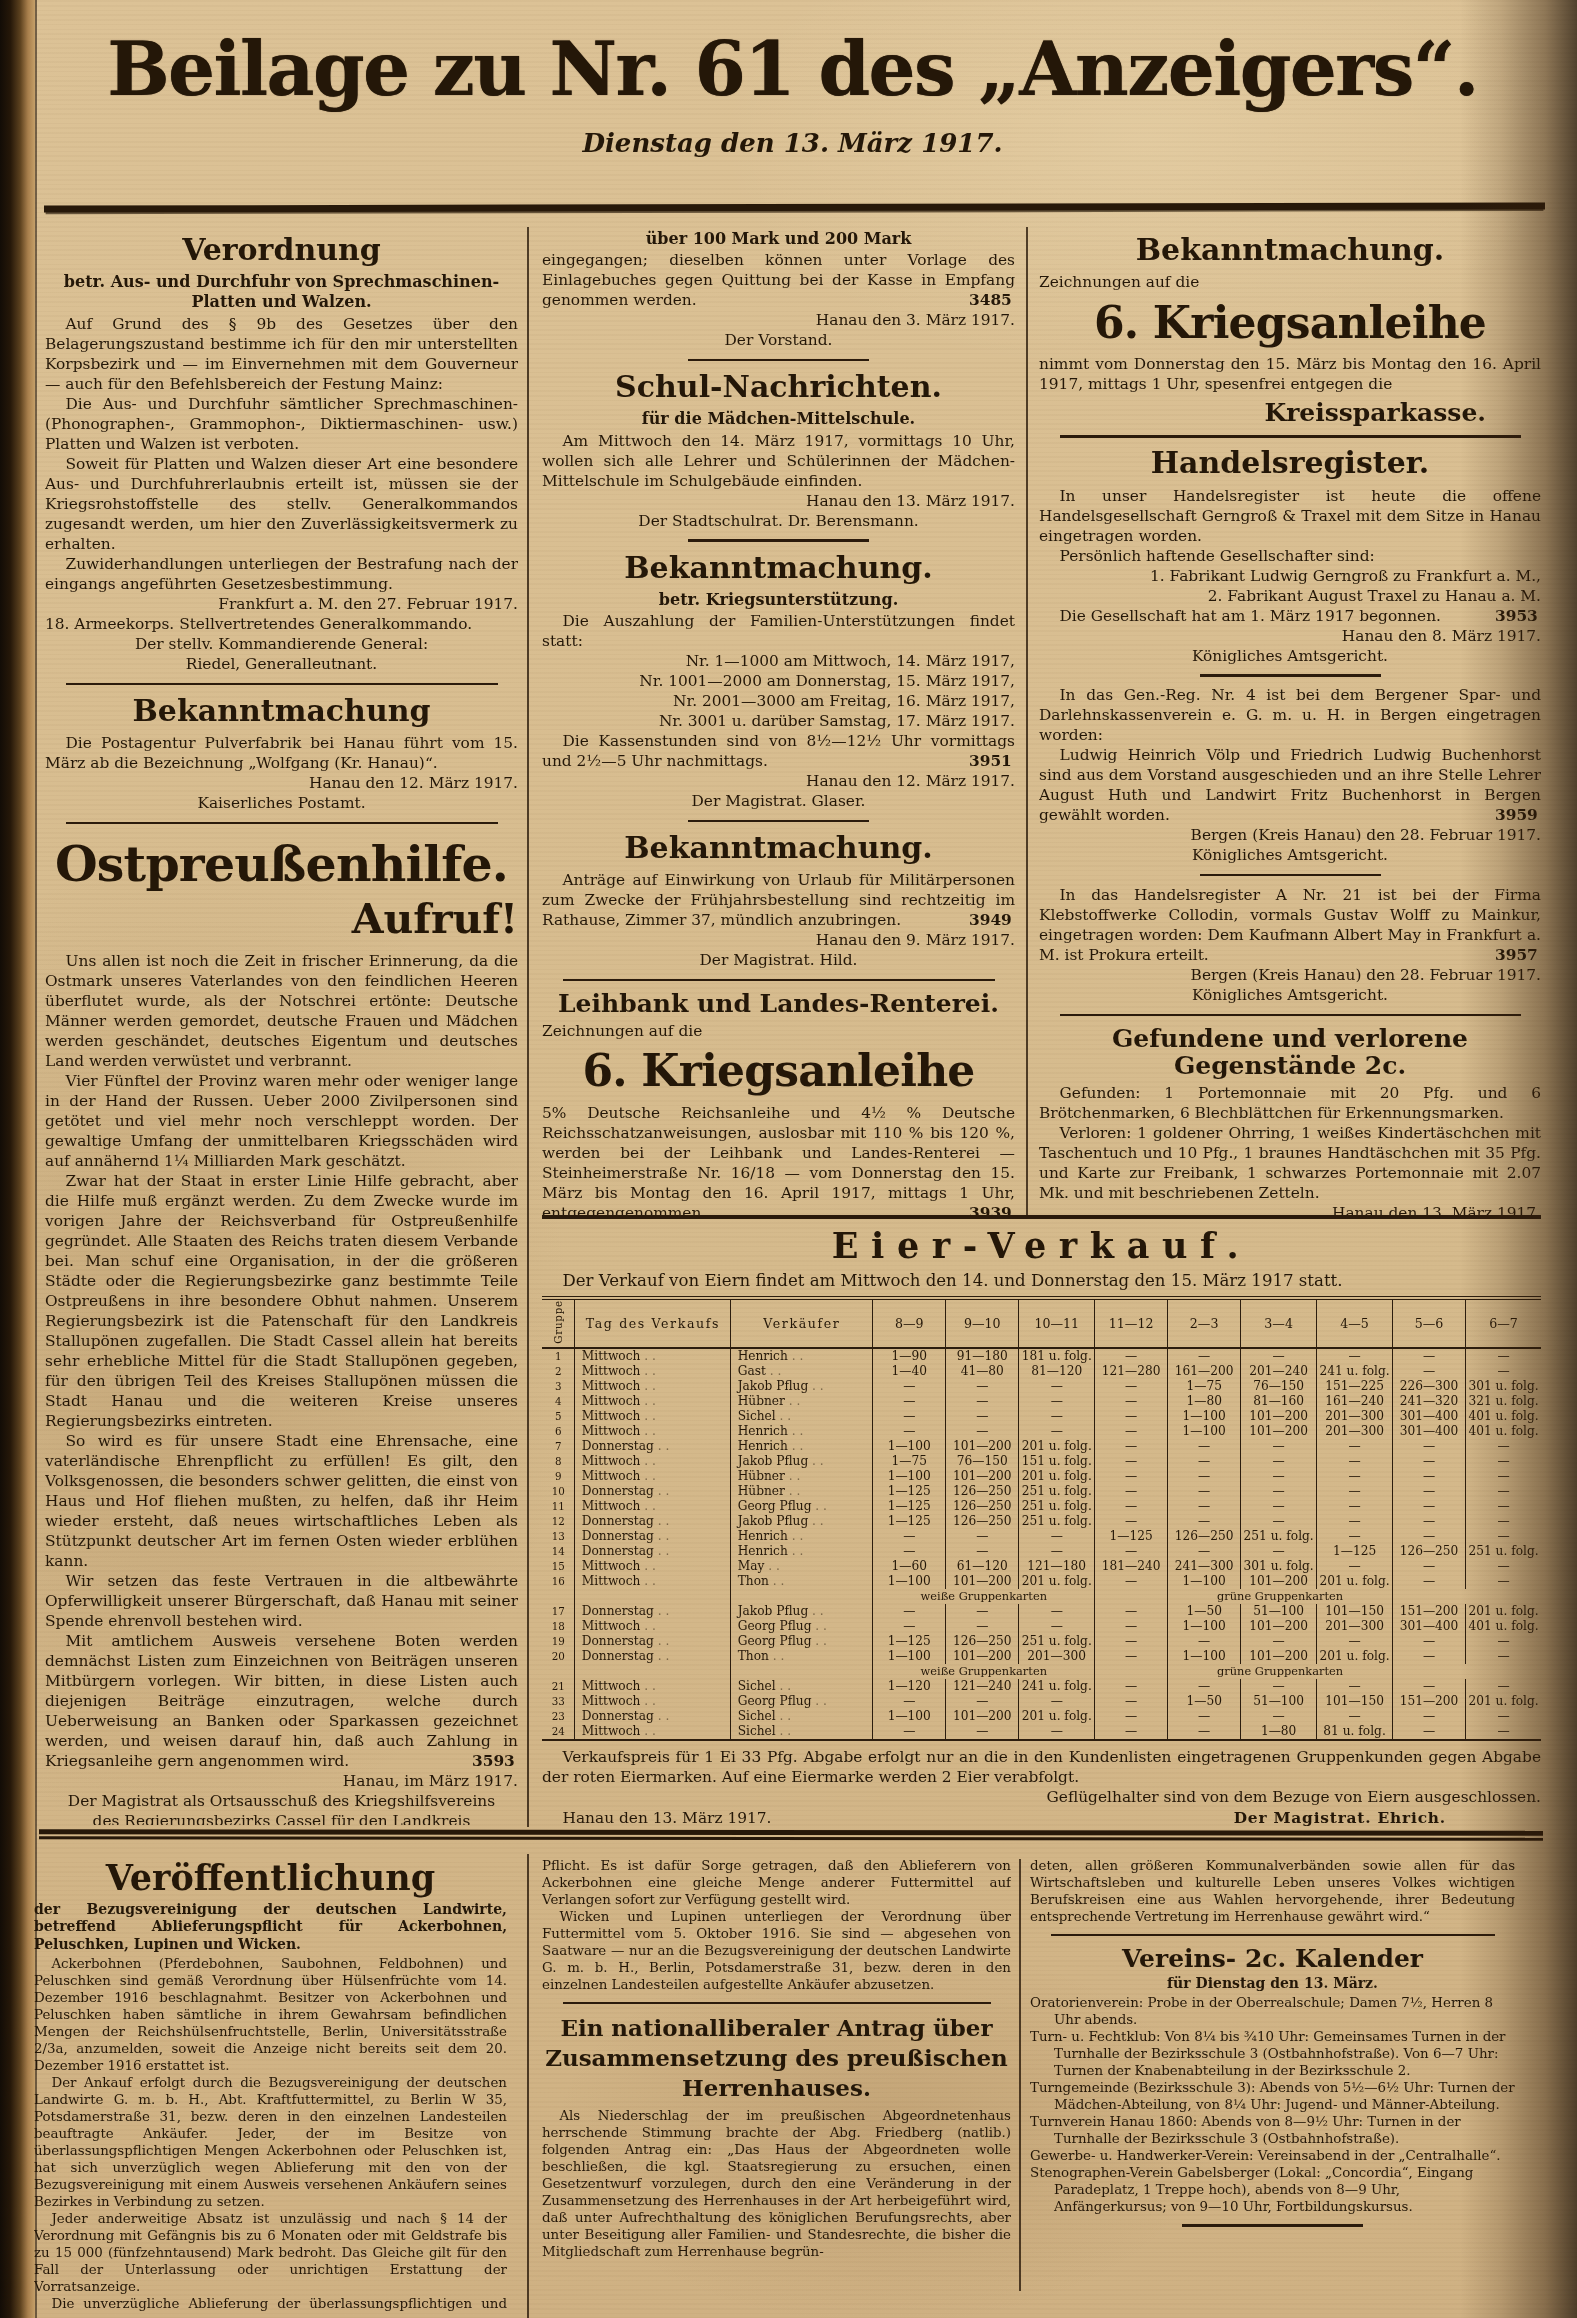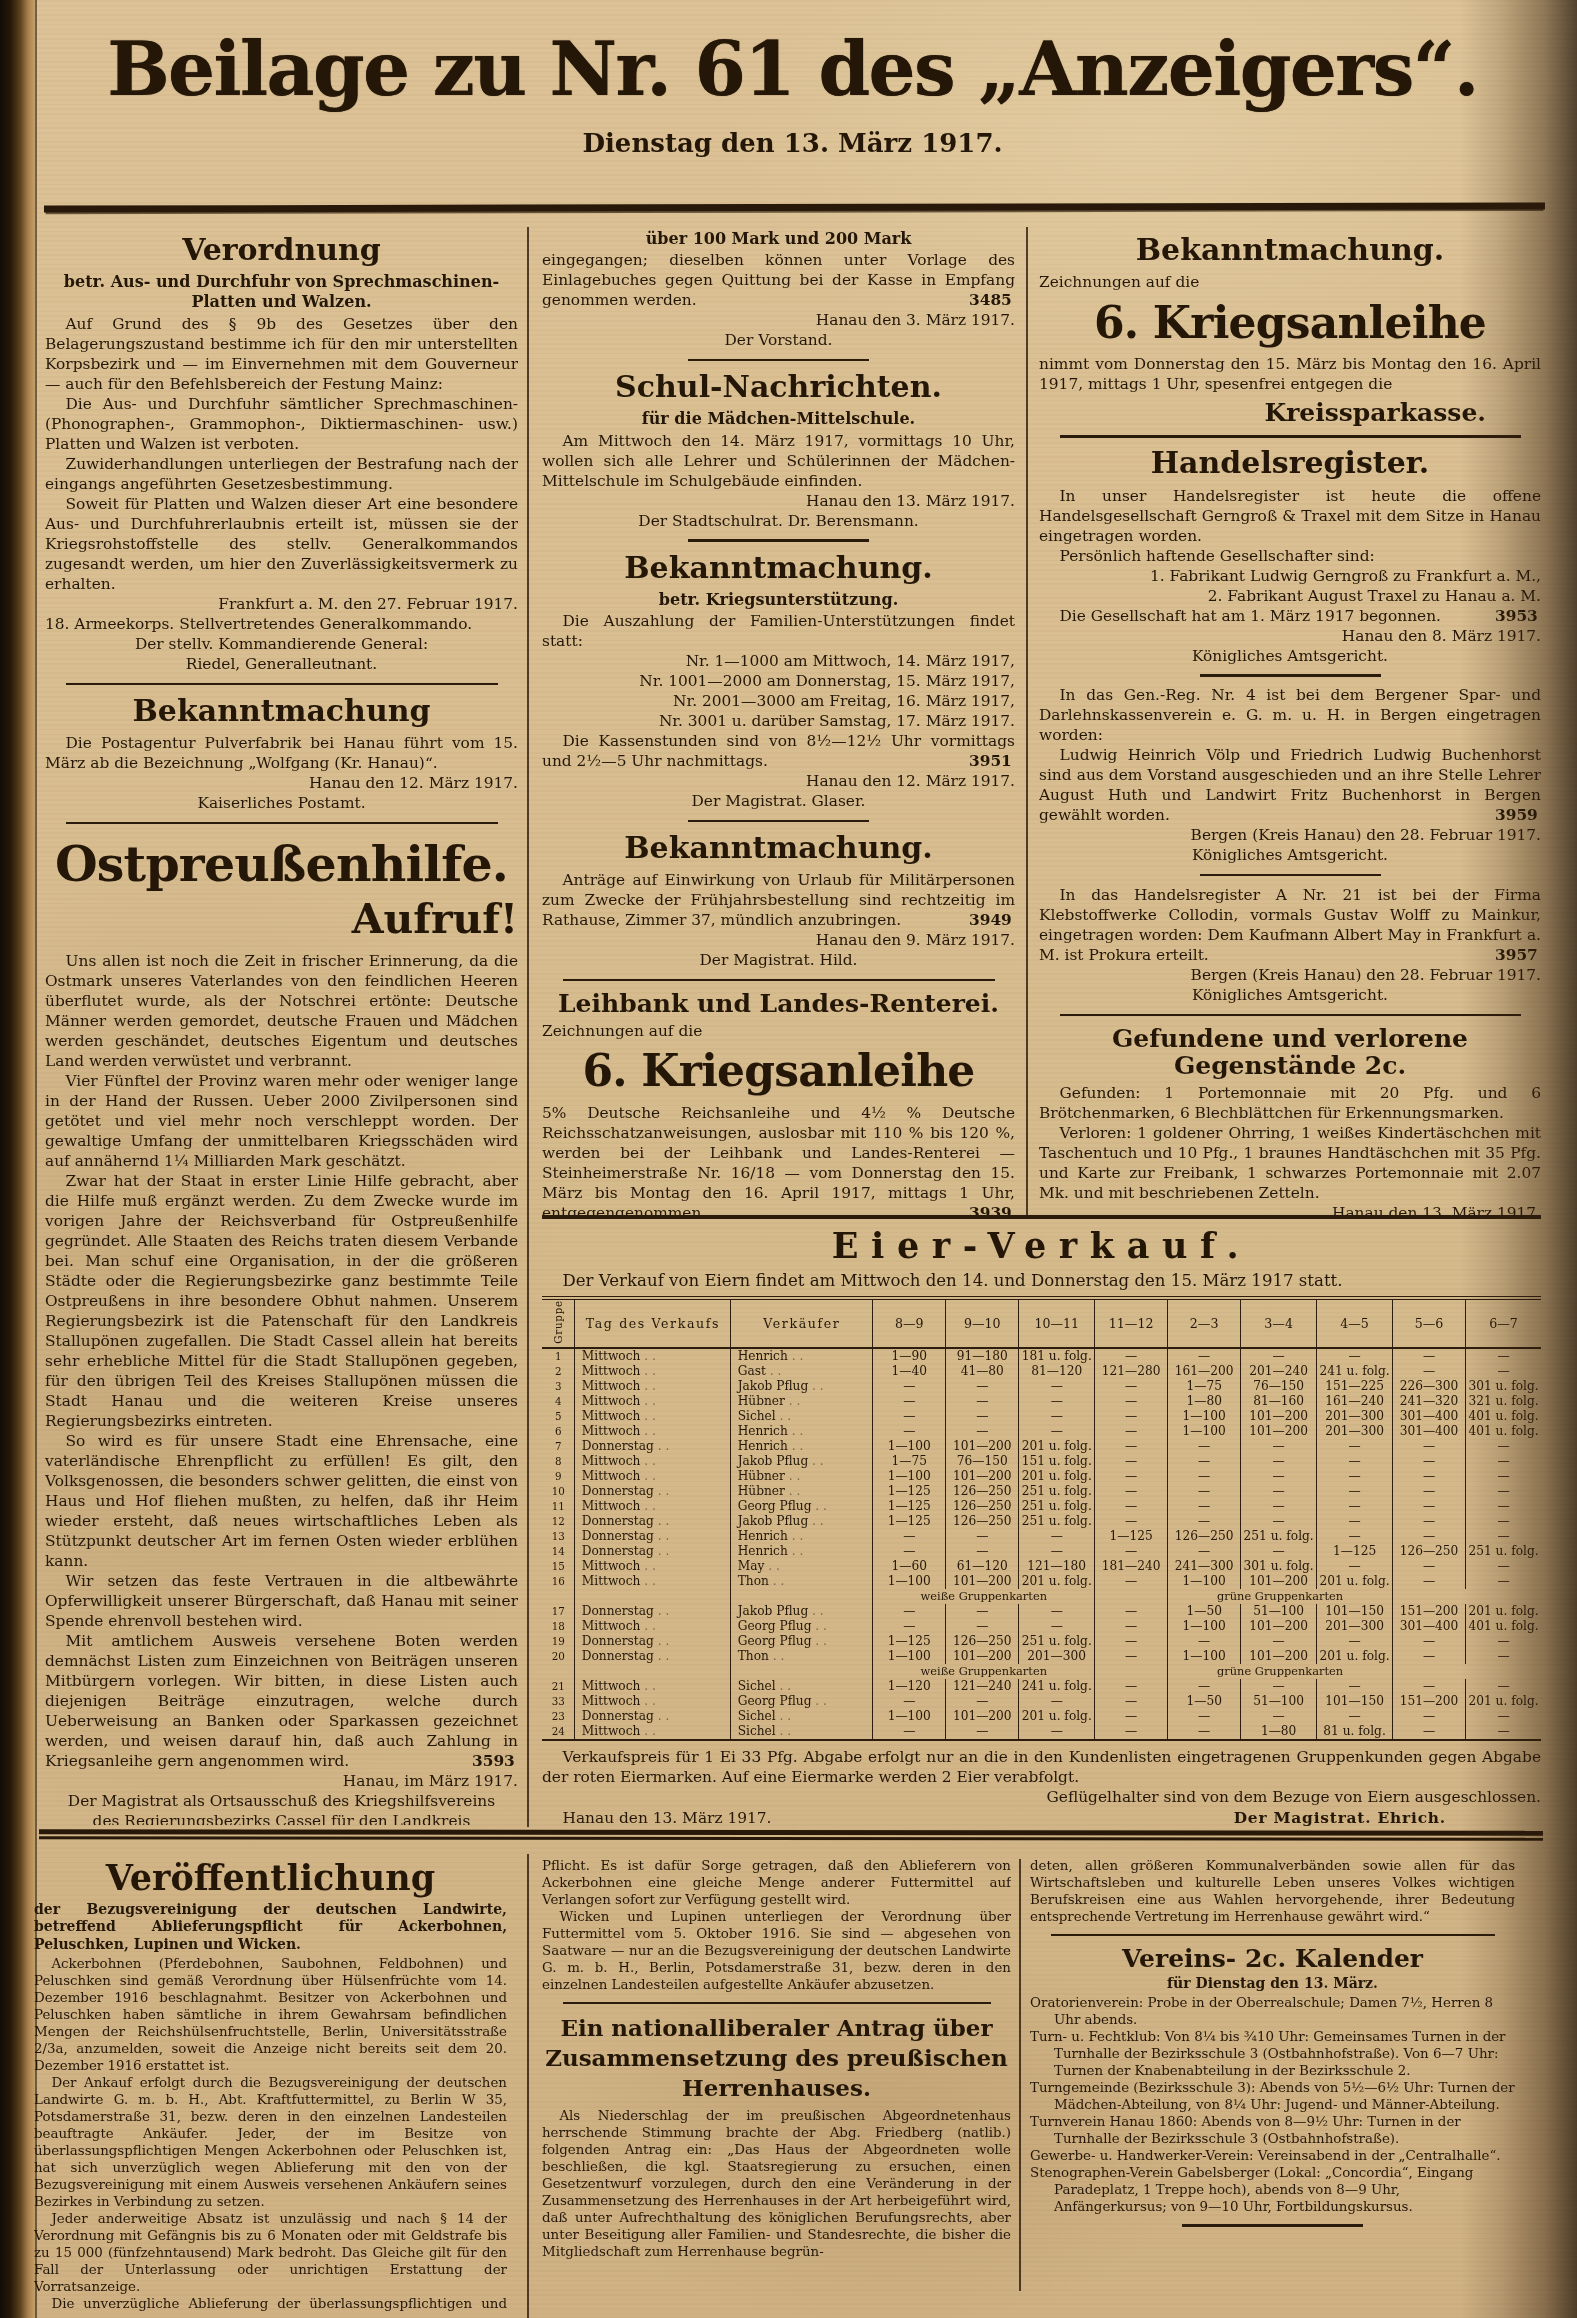--- a/index.html
+++ b/index.html
@@ -14,21 +14,21 @@
       linear-gradient(#dcc296,#d5ba8c 55%,#cfb183);}
   .edge-left{position:absolute;left:0;top:0;width:35px;height:100%;
     background:linear-gradient(90deg,#120c06 0,#261809 30%,#5d421f 58%,#a87f4c 80%,#c5a069 100%);}
   .edge-right{position:absolute;right:0;top:0;width:118px;height:100%;pointer-events:none;
     background:linear-gradient(90deg,rgba(40,22,8,0) 0,rgba(60,36,14,.18) 35%,rgba(48,28,10,.45) 72%,rgba(26,15,5,.72) 100%);}
   .fold-line{position:absolute;left:35px;top:0;width:2.4px;height:100%;background:rgba(30,17,6,.55);}
 
   .masthead{position:absolute;left:47px;top:14px;width:1491px;text-align:center;}
   .mast-title{font-size:74px;font-weight:700;letter-spacing:-1.6px;line-height:1.5;
     text-shadow:0 0 0.8px rgba(30,15,0,.8);}
-  .mast-date{font-size:26px;font-weight:700;margin-top:3.2px;}
+  .mast-date{font-size:26px;font-weight:700;margin-top:3.2px;font-style:italic;}
   .top-rule{position:absolute;left:44px;top:204px;width:1501px;height:7px;background:#271809;
     transform:rotate(-.12deg);box-shadow:0 3.2px 0 -1.6px rgba(39,24,9,.65);}
 
   .vdiv{position:absolute;width:1.6px;background:rgba(44,27,11,.8);}
   #vdiv1{left:527px;top:227px;height:1600px;}
   #vdiv2{left:1026px;top:227px;height:992px;}
   #vdiv3{left:527px;top:1854px;height:465px;}
   #vdiv4{left:1019px;top:1859px;height:432px;}
 
   .col{position:absolute;overflow:hidden;}
@@ -105,22 +105,22 @@
   <div class="vdiv" id="vdiv1"></div>
   <div class="vdiv" id="vdiv2"></div>
   <div class="vdiv" id="vdiv3"></div>
   <div class="vdiv" id="vdiv4"></div>
 
   <div class="col" id="col-left">
       <div class="b-hsec">Verordnung</div>
       <div class="b-sub">betr. Aus- und Durchfuhr von Sprechmaschinen-Platten und Walzen.</div>
       <div class="b-p">Auf Grund des § 9b des Gesetzes über den Belagerungszustand bestimme ich für den mir unterstellten Korpsbezirk und — im Einvernehmen mit dem Gouverneur — auch für den Befehlsbereich der Festung Mainz:</div>
       <div class="b-p">Die Aus- und Durchfuhr sämtlicher Sprechmaschinen- (Phonographen-, Grammophon-, Diktiermaschinen- usw.) Platten und Walzen ist verboten.</div>
+      <div class="b-p">Soweit für Platten und Walzen dieser Art eine besondere Aus- und Durchfuhrerlaubnis erteilt ist, müssen sie der Kriegsrohstoffstelle des stellv. Generalkommandos zugesandt werden, um hier den Zuverlässigkeitsvermerk zu erhalten.</div>
       <div class="b-p">Zuwiderhandlungen unterliegen der Bestrafung nach der eingangs angeführten Gesetzesbestimmung.</div>
-      <div class="b-p">Soweit für Platten und Walzen dieser Art eine besondere Aus- und Durchfuhrerlaubnis erteilt ist, müssen sie der Kriegsrohstoffstelle des stellv. Generalkommandos zugesandt werden, um hier den Zuverlässigkeitsvermerk zu erhalten.</div>
       <div class="b-p b-pl">Frankfurt a. M. den 27. Februar 1917.</div>
       <div class="b-p b-pl0">18. Armeekorps.   Stellvertretendes Generalkommando.</div>
       <div class="b-p b-pc">Der stellv. Kommandierende General:</div>
       <div class="b-p b-pc">Riedel, Generalleutnant.</div>
       <div class="rule-f"></div>
       <div class="b-hsec">Bekanntmachung</div>
       <div class="b-p">Die Postagentur Pulverfabrik bei Hanau führt vom 15. März ab die Bezeichnung „Wolfgang (Kr. Hanau)“.</div>
       <div class="b-p b-pl">Hanau den 12. März 1917.</div>
       <div class="b-p b-pc">Kaiserliches Postamt.</div>
       <div class="rule-f"></div>

